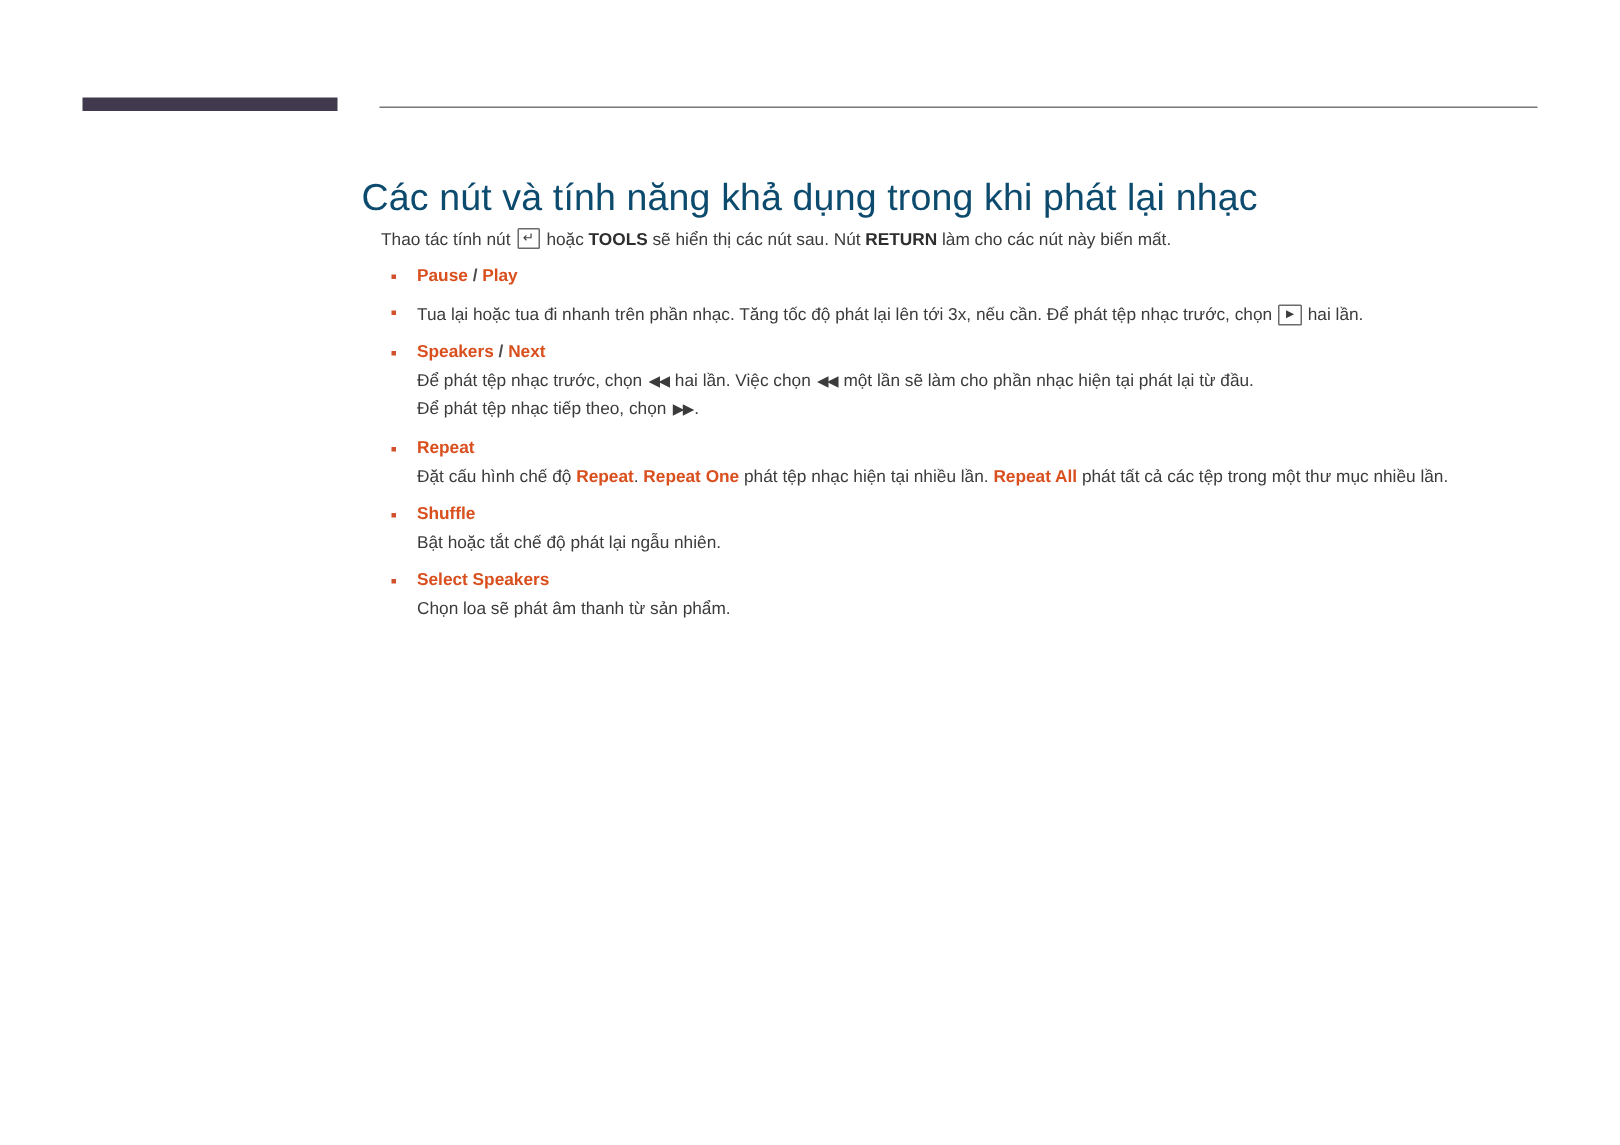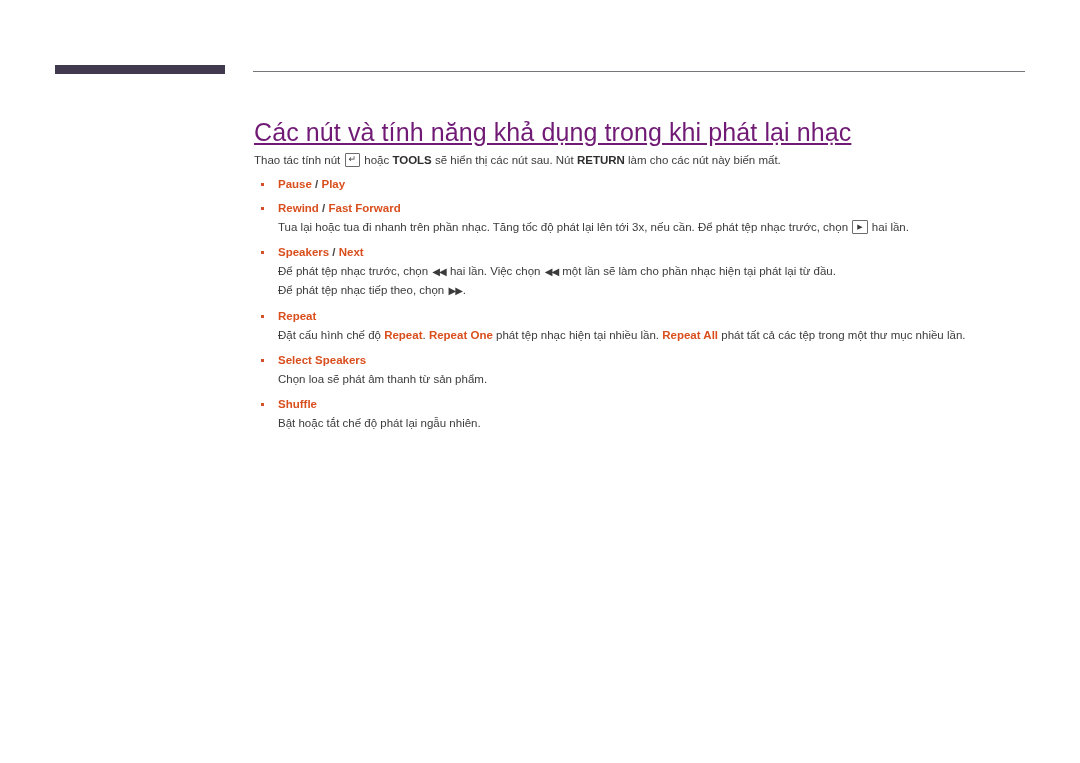--- a/index.html
+++ b/index.html
@@ -34,29 +34,28 @@
     left: 253px;
     top: 71px;
     width: 772px;
     height: 1px;
     background: #75757a;
   }
 
   
   .page-title {
     position: absolute;
-    left: 254px;
+    left: 241px;
     top: 100px;
     font-size: 25px;
     line-height: 30px;
-    color: #701a75;
+    color: #0c4a6e;
     font-weight: normal;
     letter-spacing: 0.1px;
     white-space: nowrap;
-    text-decoration: underline;
   }
 
   
   .content {
     position: absolute;
     left: 254px;
     top: 152px;
     width: 780px;
   }
 
@@ -153,40 +152,39 @@
       <span>Thao tác tính nút </span><span class="key-icon">↵</span><span> hoặc </span><b>TOOLS</b><span> sẽ hiển thị các nút sau. Nút </span><b>RETURN</b><span> làm cho các nút này biến mất.</span>
     </p>
 
     <ul class="bullet-list" id="feature-list">
         <li class="bullet-item">
           <span class="bullet-marker"></span>
           <div class="item-heading"><span>Pause</span><span class="sep"> / </span><span>Play</span></div>
         </li>
         <li class="bullet-item">
           <span class="bullet-marker"></span>
-          <div class="item-heading"><span>Rewind</span><span class="sep"> / </span><span>Fast Forward</span></div>
           <div class="item-desc"><span>Tua lại hoặc tua đi nhanh trên phần nhạc. Tăng tốc độ phát lại lên tới 3x, nếu cần. Để phát tệp nhạc trước, chọn </span><span class="key-icon play">▶</span><span> hai lần.</span></div>
         </li>
         <li class="bullet-item">
           <span class="bullet-marker"></span>
           <div class="item-heading"><span>Speakers</span><span class="sep"> / </span><span>Next</span></div>
           <div class="item-desc"><span>Để phát tệp nhạc trước, chọn </span><span class="glyph">◀◀</span><span> hai lần. Việc chọn </span><span class="glyph">◀◀</span><span> một lần sẽ làm cho phần nhạc hiện tại phát lại từ đầu.</span></div>
           <div class="item-desc"><span>Để phát tệp nhạc tiếp theo, chọn </span><span class="glyph">▶▶</span><span>.</span></div>
         </li>
         <li class="bullet-item">
           <span class="bullet-marker"></span>
           <div class="item-heading"><span>Repeat</span></div>
           <div class="item-desc"><span>Đặt cấu hình chế độ </span><span class="hl">Repeat</span><span>. </span><span class="hl">Repeat One</span><span> phát tệp nhạc hiện tại nhiều lần. </span><span class="hl">Repeat All</span><span> phát tất cả các tệp trong một thư mục nhiều lần.</span></div>
         </li>
         <li class="bullet-item">
           <span class="bullet-marker"></span>
-          <div class="item-heading"><span>Select Speakers</span></div>
-          <div class="item-desc"><span>Chọn loa sẽ phát âm thanh từ sản phẩm.</span></div>
+          <div class="item-heading"><span>Shuffle</span></div>
+          <div class="item-desc"><span>Bật hoặc tắt chế độ phát lại ngẫu nhiên.</span></div>
         </li>
         <li class="bullet-item">
           <span class="bullet-marker"></span>
-          <div class="item-heading"><span>Shuffle</span></div>
-          <div class="item-desc"><span>Bật hoặc tắt chế độ phát lại ngẫu nhiên.</span></div>
+          <div class="item-heading"><span>Select Speakers</span></div>
+          <div class="item-desc"><span>Chọn loa sẽ phát âm thanh từ sản phẩm.</span></div>
         </li>
       </ul>
 
   </div>
 </div>
 
 </body></html>

